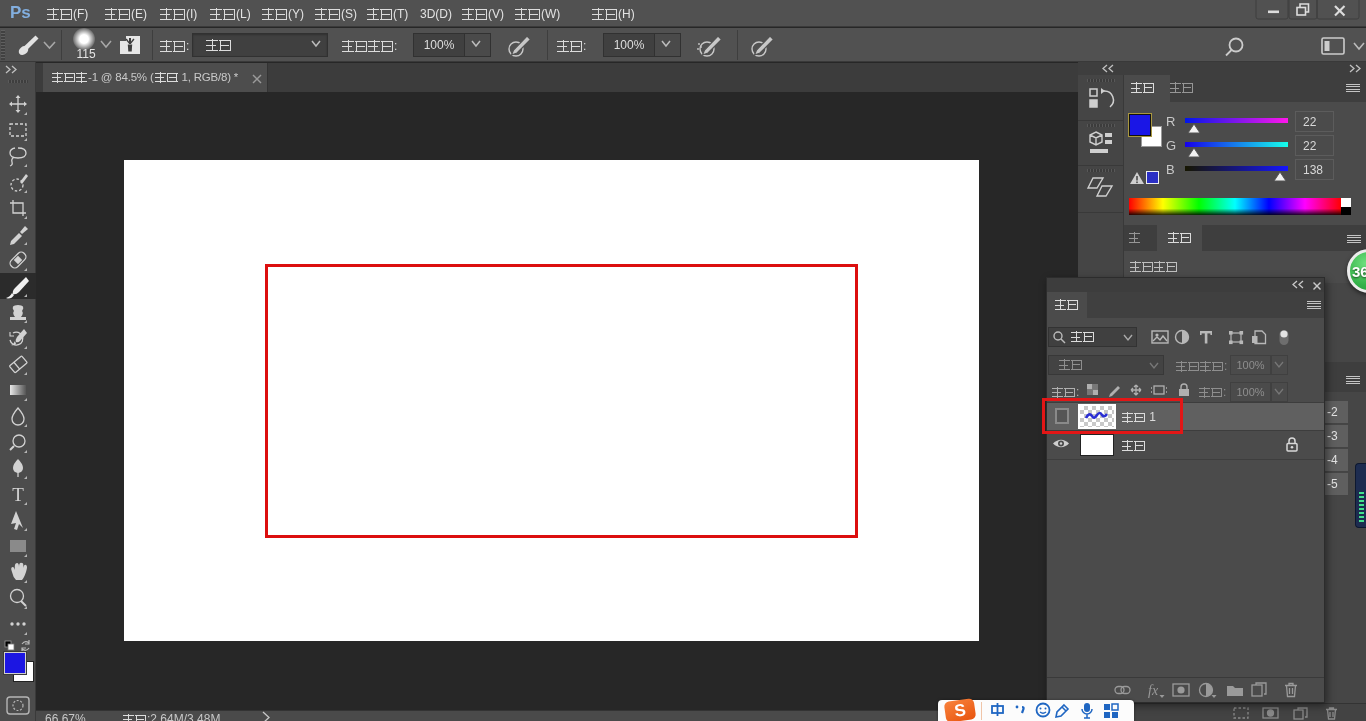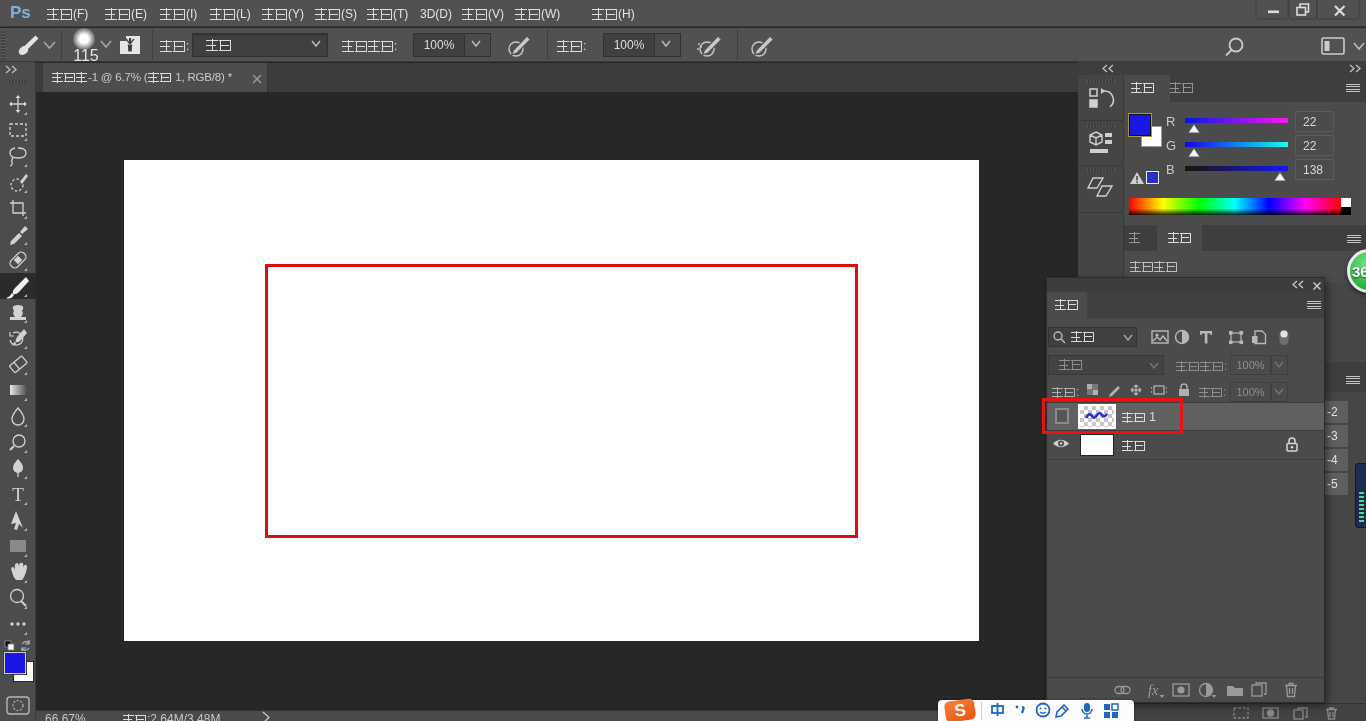--- a/index.html
+++ b/index.html
@@ -102,21 +102,21 @@
 </svg>
 <div class="a" style="left:0;top:28px;width:1366px;height:34px;background:#515151;border-bottom:1px solid #393939"></div>
 <div class="a" style="left:1px;top:30px;width:4px;height:30px;background:repeating-linear-gradient(to bottom,#606060 0,#606060 1px,#414141 1px,#414141 3px)"></div>
 <svg class="a" style="left:10px;top:31px" width="50" height="28" viewBox="0 0 50 28">
 <ellipse cx="13.5" cy="19.5" rx="5.2" ry="3.9" transform="rotate(-38 13.5 19.5)" fill="#e2e2e2"></ellipse>
 <path d="M14 15.5 L25.5 4.5 l3 3 L17.5 18.5 z" fill="#e2e2e2"></path>
 <path d="M34 11 l5.5 6 l5.5 -6" stroke="#a8a8a8" stroke-width="1.6" fill="none"></path>
 </svg>
 <div class="a" style="left:61px;top:30px;width:1px;height:30px;background:#3e3e3e"></div>
 <div class="a" style="left:73px;top:28px;width:22px;height:22px;border-radius:50%;background:radial-gradient(circle,#fff 0%,#fff 28%,rgba(255,255,255,0) 78%)"></div>
-<div class="a" style="left:70px;top:47px;width:32px;text-align:center;color:#e4e4e4;font-size:16px">115</div>
+<div class="a" style="left:70px;top:47px;width:32px;text-align:center;color:#e4e4e4;font-size:12px">115</div>
 <svg class="a" style="left:98px;top:39px" width="16" height="11" viewBox="0 0 16 11">
     <path d="M3 2 L8 8 L13 2" stroke="#a8a8a8" stroke-width="1.5" fill="none"></path>
   </svg>
 <svg class="a" style="left:119px;top:34px" width="22" height="21" viewBox="0 0 22 21">
 <path d="M1 20 V7 h6 V2 h14 v18 z" fill="#e6e6e6"></path>
 <g fill="#3e3e3e">
       <path d="M10.2 10 L6.5 5.5 l1.2 -1 L11 9 z"></path>
       <path d="M11.8 10 L15.5 5.5 l-1.2 -1 L11 9 z"></path>
       <rect x="10" y="4" width="2" height="6"></rect>
       <path d="M8.8 10.5 h4.4 l-.5 7 h-3.4 z"></path>
@@ -183,21 +183,21 @@
 <rect x="2" y="3" width="22" height="16" rx="1.5" stroke="#ccc" stroke-width="1.6" fill="none"></rect>
 <rect x="4.5" y="6" width="5" height="10" fill="#ccc"></rect>
 <path d="M34 8 l5 6 l5 -6" stroke="#bbb" stroke-width="1.6" fill="none"></path>
 </svg>
 <div class="a" style="left:36px;top:63px;width:1330px;height:29px;background:#3c3c3c"></div>
 <div class="a" style="left:43px;top:63px;width:225px;height:29px;background:#4d4d4d;border-right:1px solid #333"></div>
 <div class="a row" style="left:52px;top:70px;height:14px">
     <i class="m1"></i>
     <i class="m2"></i>
     <i class="m1"></i>
-    <span style="color:#c9c9c9;font-size:11.5px;letter-spacing:-.2px">-1 @ 6.7% (</span>
+    <span style="color:#c9c9c9;font-size:11.5px;letter-spacing:-.2px">-1 @ 84.5% (</span>
     <i class="m1"></i>
     <i class="m2"></i>
     <span style="color:#c9c9c9;font-size:11.5px;letter-spacing:-.2px">&nbsp;1, RGB/8) *</span>
   </div>
 <svg class="a" style="left:250px;top:72px" width="14" height="14" viewBox="0 0 14 14">
     <g stroke="#9a9a9a" stroke-width="1.4">
       <line x1="3" y1="3" x2="11" y2="11"></line>
       <line x1="11" y1="3" x2="3" y2="11"></line>
     </g>
   </svg>

